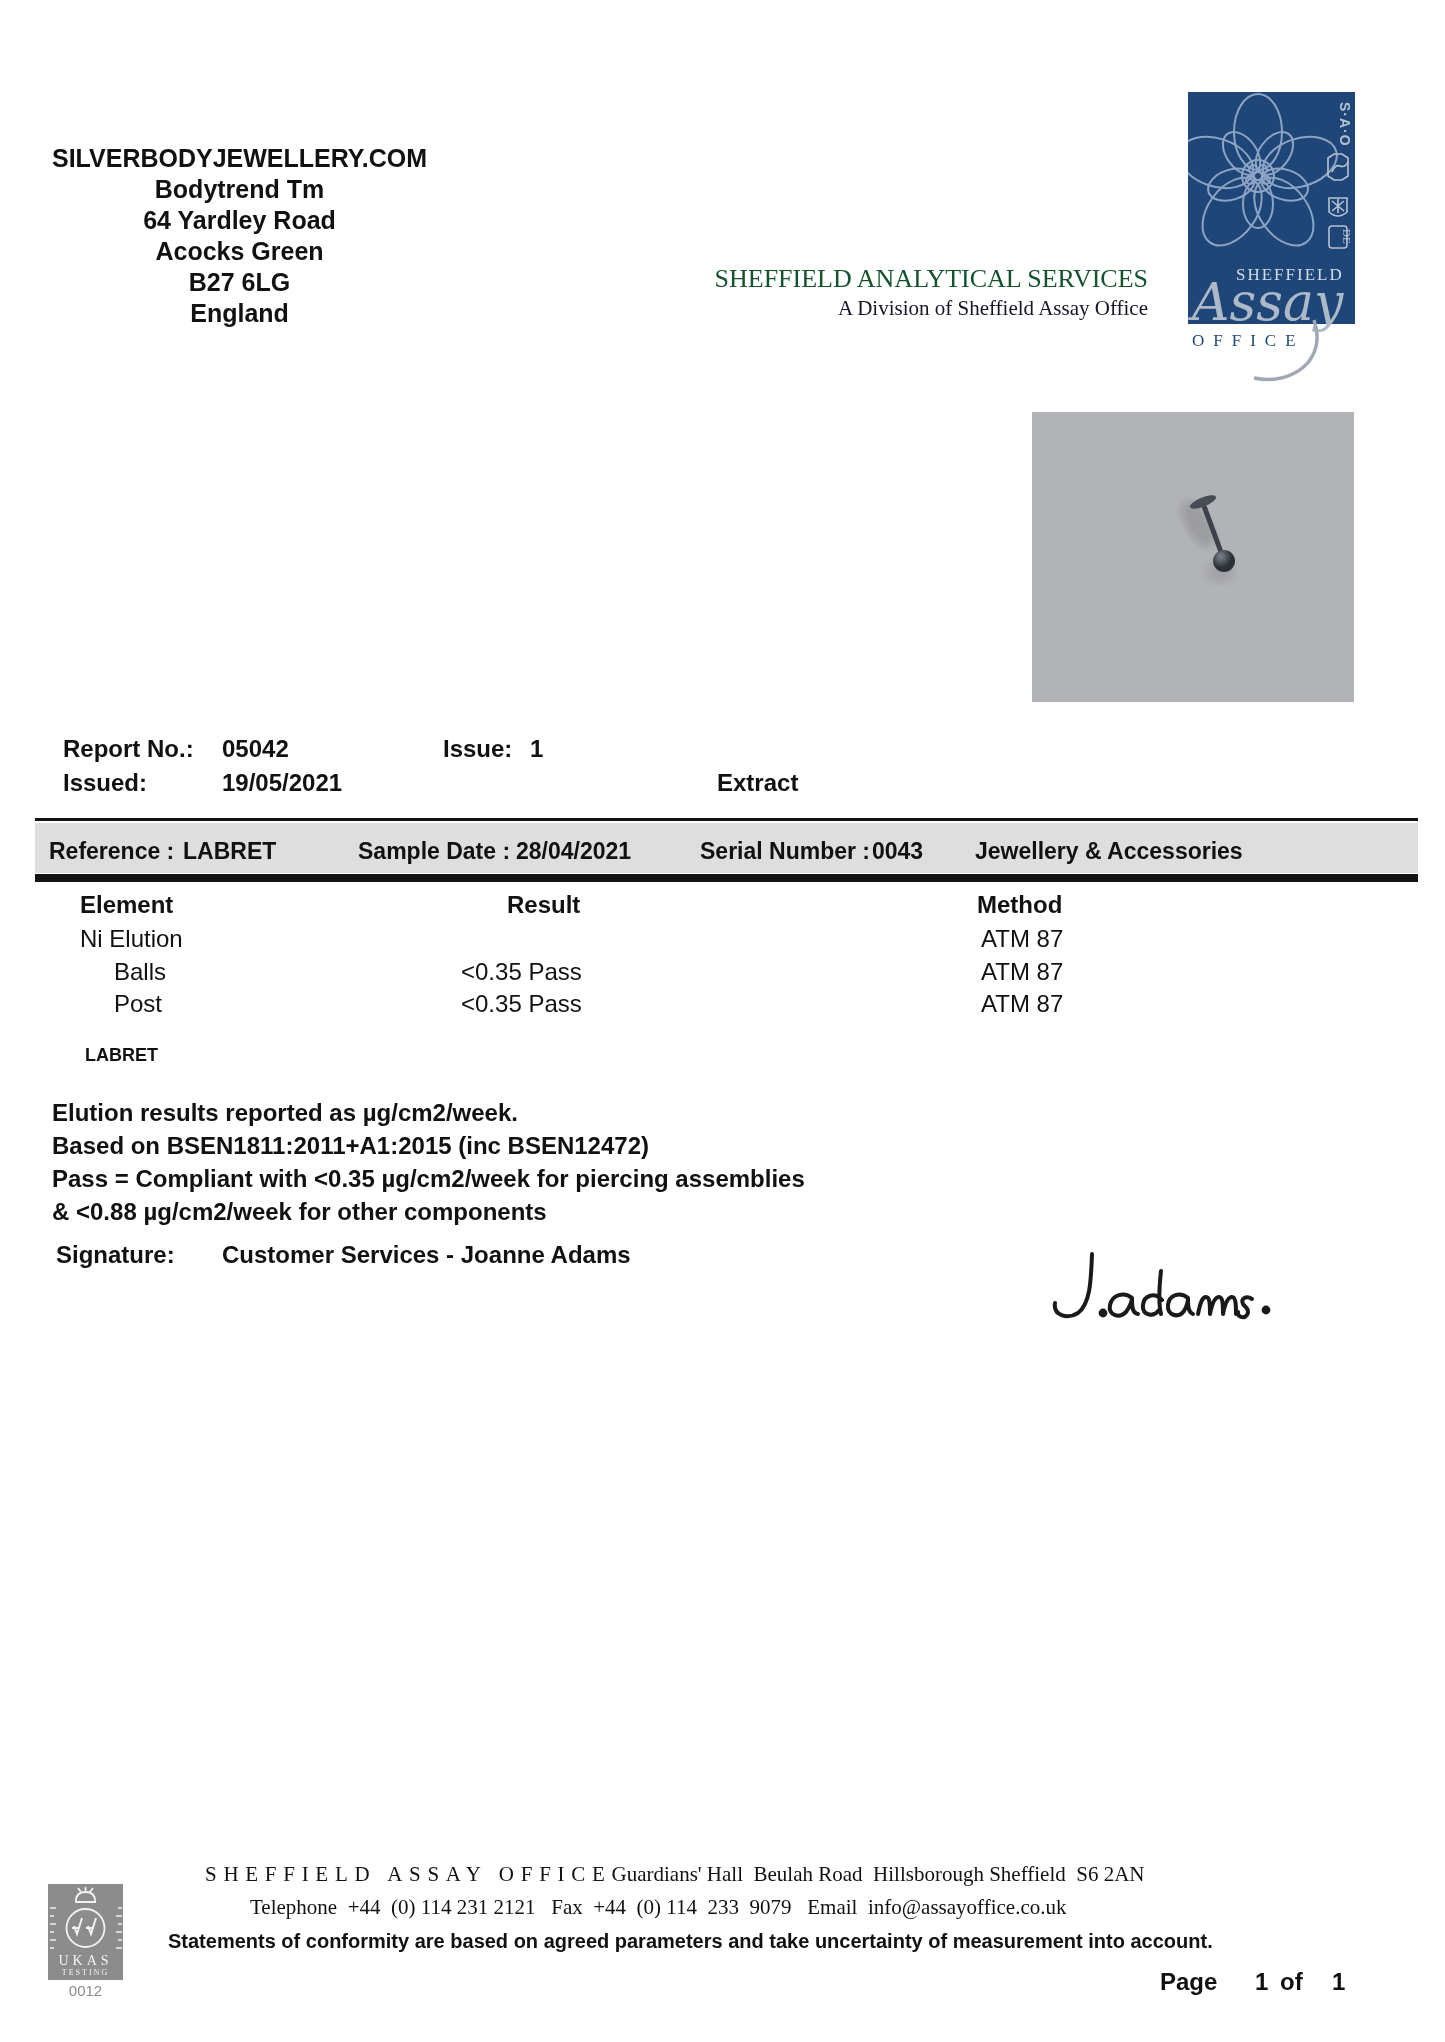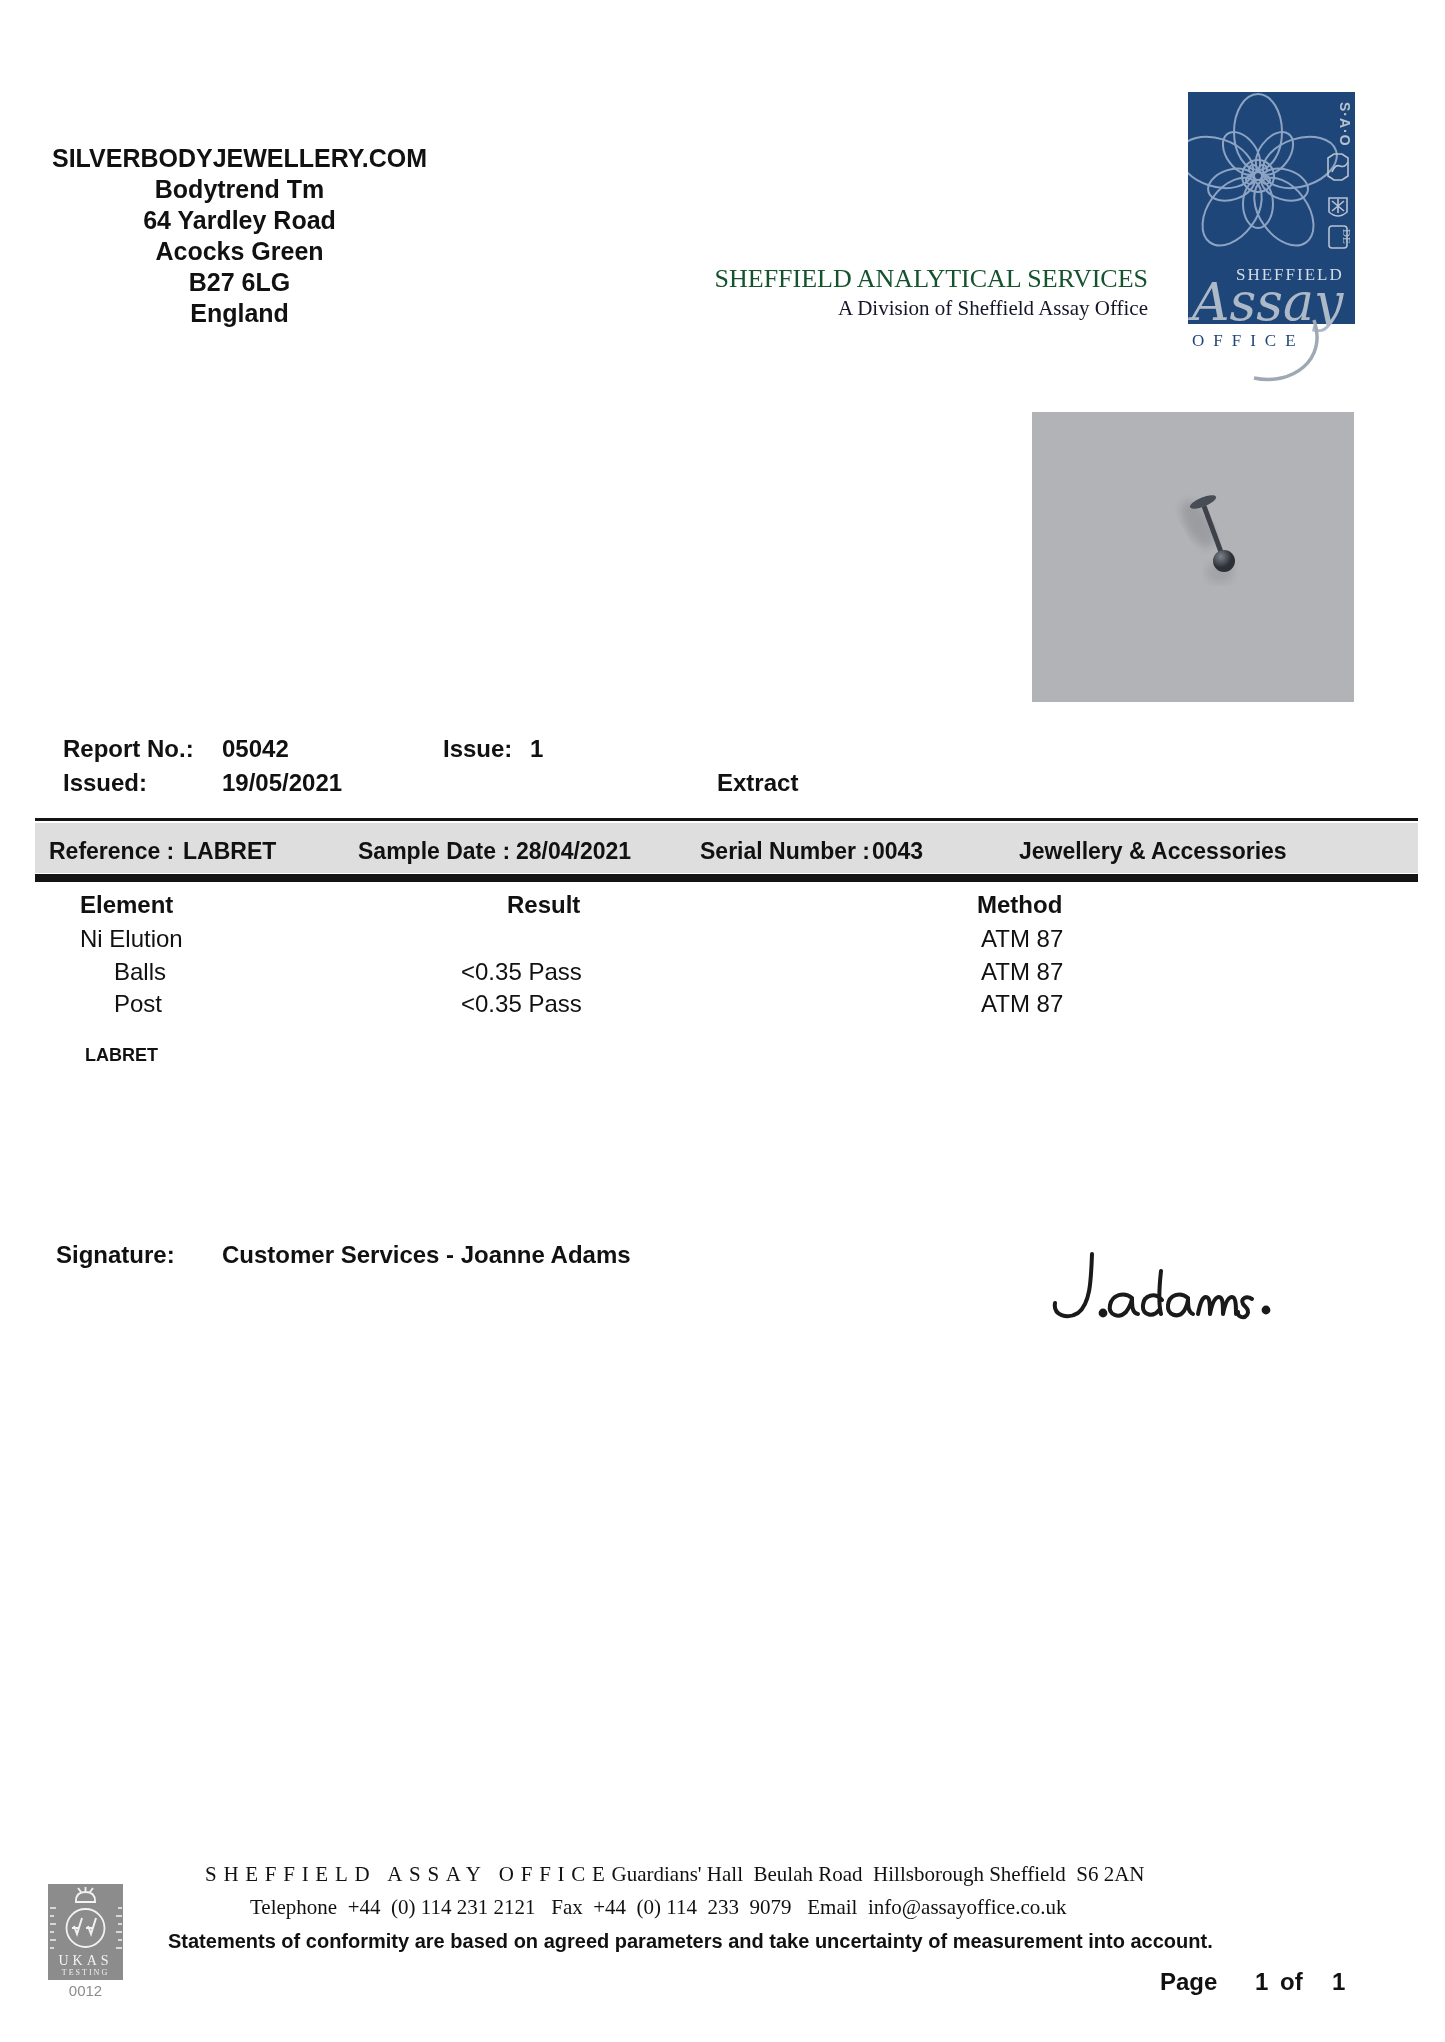--- a/index.html
+++ b/index.html
@@ -144,39 +144,45 @@
 
   <div class="abs ref-topline"></div>
   <div class="abs ref-band"></div>
   <div class="abs ref-botline"></div>
   <span class="abs ref-text" style="left:49px;">Reference :</span>
   <span class="abs ref-text" style="left:183px;">LABRET</span>
   <span class="abs ref-text" style="left:358px;">Sample Date :</span>
   <span class="abs ref-text" style="left:516px;">28/04/2021</span>
   <span class="abs ref-text" style="left:700px;">Serial Number :</span>
   <span class="abs ref-text" style="left:872px;">0043</span>
-  <span class="abs ref-text" style="left:975px;margin-left:44px;">Jewellery &amp; Accessories</span>
+  <span class="abs ref-text" style="left:975px;">Jewellery &amp; Accessories</span>
 
   <span class="abs cell hdr" style="left:80px;top:891px;">Element</span>
   <span class="abs cell hdr" style="left:507px;top:891px;">Result</span>
   <span class="abs cell hdr" style="left:977px;top:891px;">Method</span>
 
   <span class="abs cell" style="left:80px;top:925px;">Ni Elution</span>
   <span class="abs cell" style="left:981px;top:925px;">ATM 87</span>
 
   <span class="abs cell" style="left:114px;top:958px;">Balls</span>
   <span class="abs cell" style="left:461px;top:958px;">&lt;0.35 Pass</span>
   <span class="abs cell" style="left:981px;top:958px;">ATM 87</span>
 
   <span class="abs cell" style="left:114px;top:990px;">Post</span>
   <span class="abs cell" style="left:461px;top:990px;">&lt;0.35 Pass</span>
   <span class="abs cell" style="left:981px;top:990px;">ATM 87</span>
 
   <span class="abs labret">LABRET</span>
 
+  <div class="abs notes">
+    <div>Elution results reported as µg/cm2/week.</div>
+    <div>Based on BSEN1811:2011+A1:2015 (inc BSEN12472)</div>
+    <div>Pass = Compliant with &lt;0.35 µg/cm2/week for piercing assemblies</div>
+    <div>&amp; &lt;0.88 µg/cm2/week for other components</div>
+  </div>
 
   <span class="abs sig-label">Signature:</span>
   <span class="abs sig-name">Customer Services - Joanne Adams</span>
   <div class="abs sig-img">
     <svg width="240" height="100" viewBox="0 0 240 100">
       <g stroke="#1a1a1a" stroke-width="4" fill="none" stroke-linecap="round" stroke-linejoin="round">
         <path d="M52 10 C 51 38 50 60 38 69 C 27 76 13 71 15 59"></path>
         <circle cx="63" cy="69" r="2.4" fill="#1a1a1a"></circle>
         <path d="M92 54 C 84 47 72 51 70 61 C 68 71 79 75 86 68 C 90 63 92 56 92 54 C 92 62 92 69 98 70"></path>
         <path d="M122 56 C 115 48 104 51 103 61 C 102 71 113 74 119 66 M121 27 C 119 45 119 62 121 70"></path>

